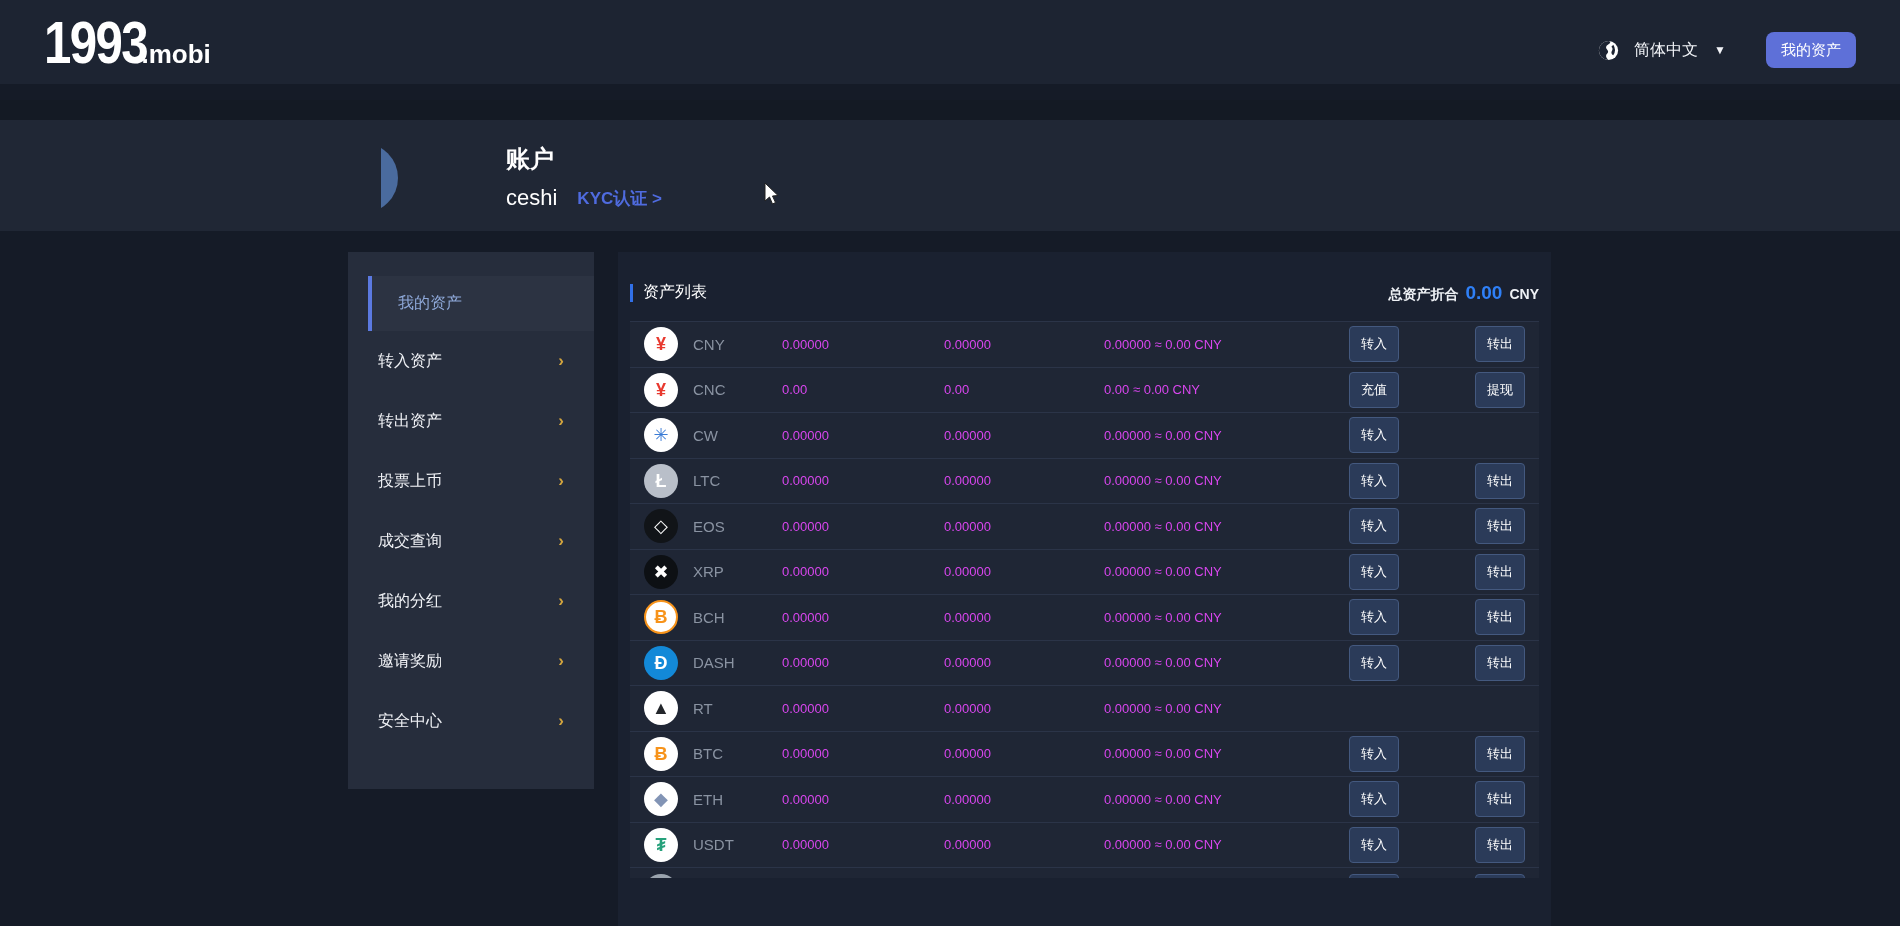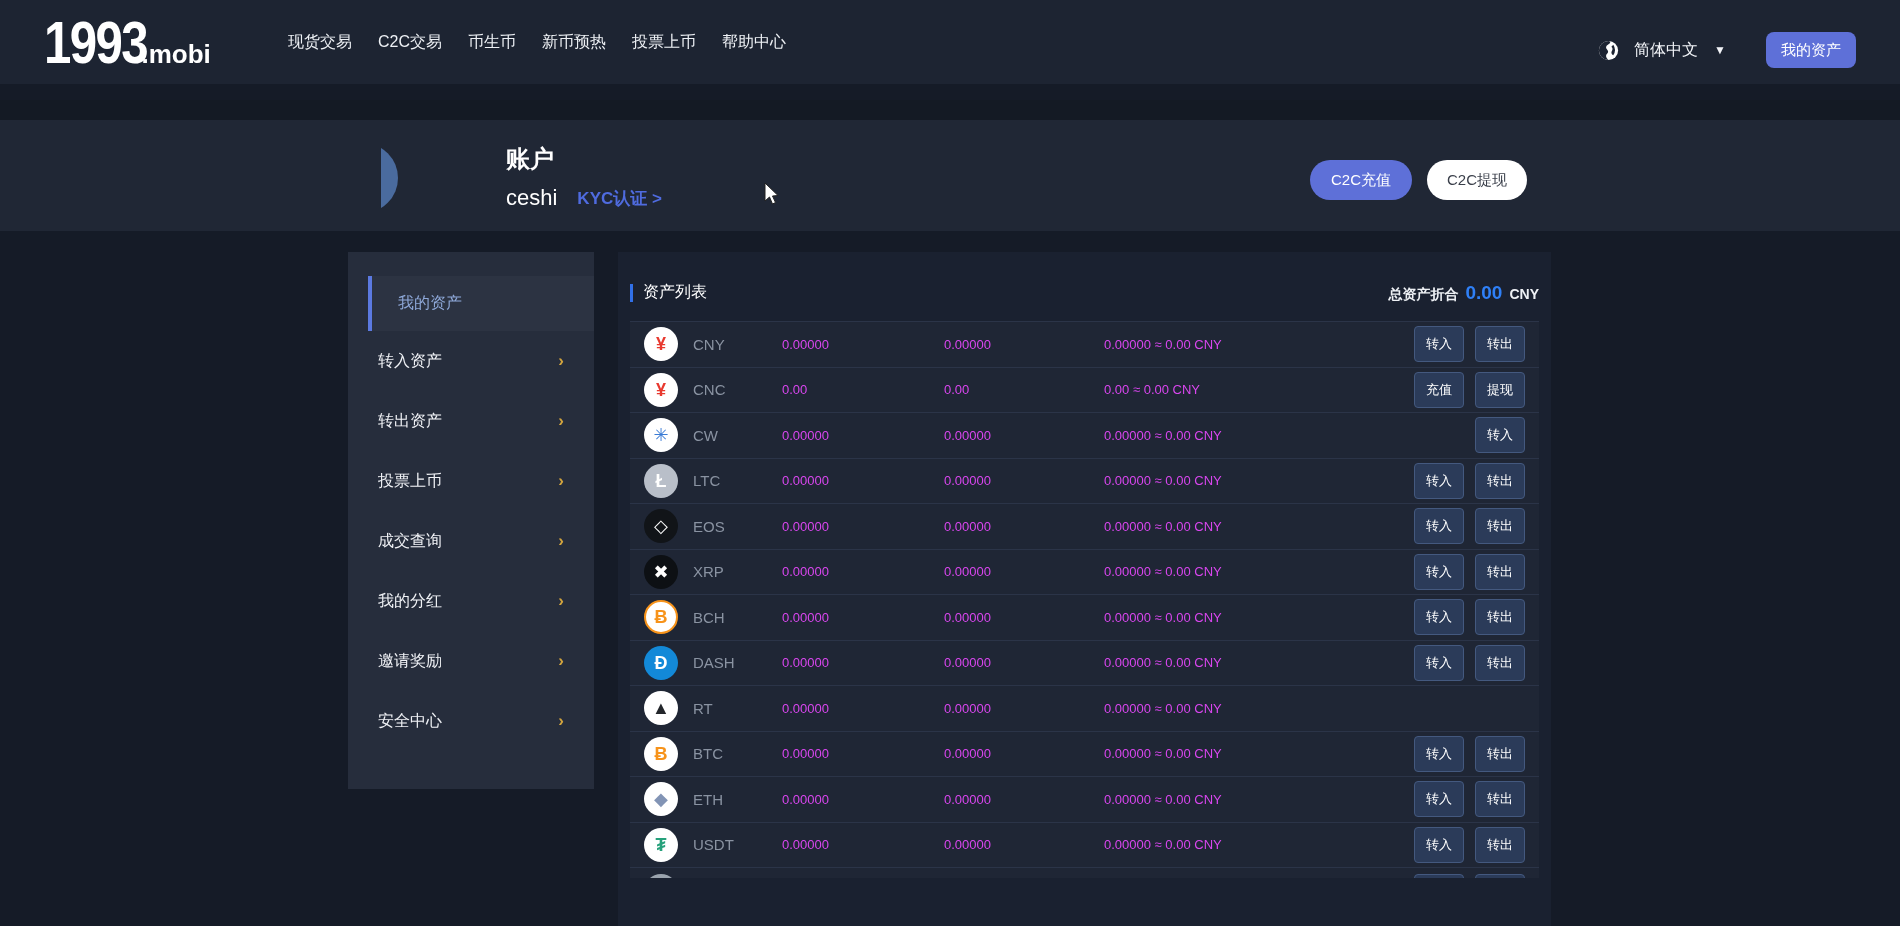--- a/index.html
+++ b/index.html
@@ -88,48 +88,40 @@
     padding:0 14px;border-top:1px solid var(--row-border,#2b3448);
   }
   .c-coin{display:flex;align-items:center;gap:15px;}
   .coin-ic{
     width:34px;height:34px;border-radius:50%;flex:0 0 auto;
     display:flex;align-items:center;justify-content:center;
     font-size:18px;font-weight:700;line-height:1;
   }
   .coin-name{font-size:15px;color:#8a93a2;}
   .c-val{font-size:13px;color:#d946ef;}
-  .c-actions{display:flex;gap:11px;justify-content:flex-end;}
+  .c-actions{display:flex;gap:11px;justify-content:space-between;}
   .row-btn{
     width:50px;height:36px;border-radius:4px;cursor:pointer;font-family:inherit;
     background:var(--btn-bg,#2b3b59);border:1px solid var(--btn-border,#44597f);
     color:#fff;font-size:13px;
   }
   .trow.partial{height:11px;overflow:hidden;align-items:start;}
   .trow.partial .coin-ic{margin-top:6px;background:#9aa3ad;}
   .trow.partial .row-btn{margin-top:6px;}
   
   .cursor{position:absolute;left:764px;top:182px;width:18px;height:26px;z-index:50;pointer-events:none;}
 </style>
 </head>
 <body>
 
 <header class="topnav">
   <div class="logo">
     <span class="logo-main">1993</span>
     <span class="logo-suffix">.mobi</span>
   </div>
-  <nav class="nav-links" id="nav-links">
-      <span class="nav-link">现货交易</span>
-      <span class="nav-link">C2C交易</span>
-      <span class="nav-link">币生币</span>
-      <span class="nav-link">新币预热</span>
-      <span class="nav-link">投票上币</span>
-      <span class="nav-link">帮助中心</span>
-    </nav>
   <div class="nav-right">
     <span class="globe">
       <svg viewBox="0 0 24 24" width="23" height="23">
         <circle cx="12" cy="12" r="10" fill="#ffffff"></circle>
         <path d="M12 2a10 10 0 0 0 0 20c-3-2.5-3-5-1.5-6.5S12 13 10.5 11 9 7.5 12 5.5 14 2.5 12 2z" fill="#1d2432"></path>
         <path d="M15 8c1.5 1 1.5 3 .5 4.5s-.5 3.5 1.5 4.5a10 10 0 0 0 0-11z" fill="#1d2432"></path>
       </svg>
     </span>
     <span class="lang-label">简体中文</span>
     <span class="caret">▼</span>
@@ -140,24 +132,20 @@
 <div class="gap-strip"></div>
 
 <section class="banner">
   <div class="banner-inner">
     <div class="avatar"></div>
     <h1 class="acct-title">账户</h1>
     <div class="acct-line">
       <span class="acct-user">ceshi</span>
       <span class="acct-kyc">KYC认证 &gt;</span>
     </div>
-    <div class="banner-btns">
-      <button class="pill pill-recharge">C2C充值</button>
-      <button class="pill pill-withdraw">C2C提现</button>
-    </div>
   </div>
 </section>
 
 <aside class="sidebar" id="sidebar">
     <div class="side-active">
       <span class="side-label">我的资产</span>
     </div>
     <div class="side-item">
       <span class="side-label">转入资产</span>
       <span class="side-chevron">›</span>

